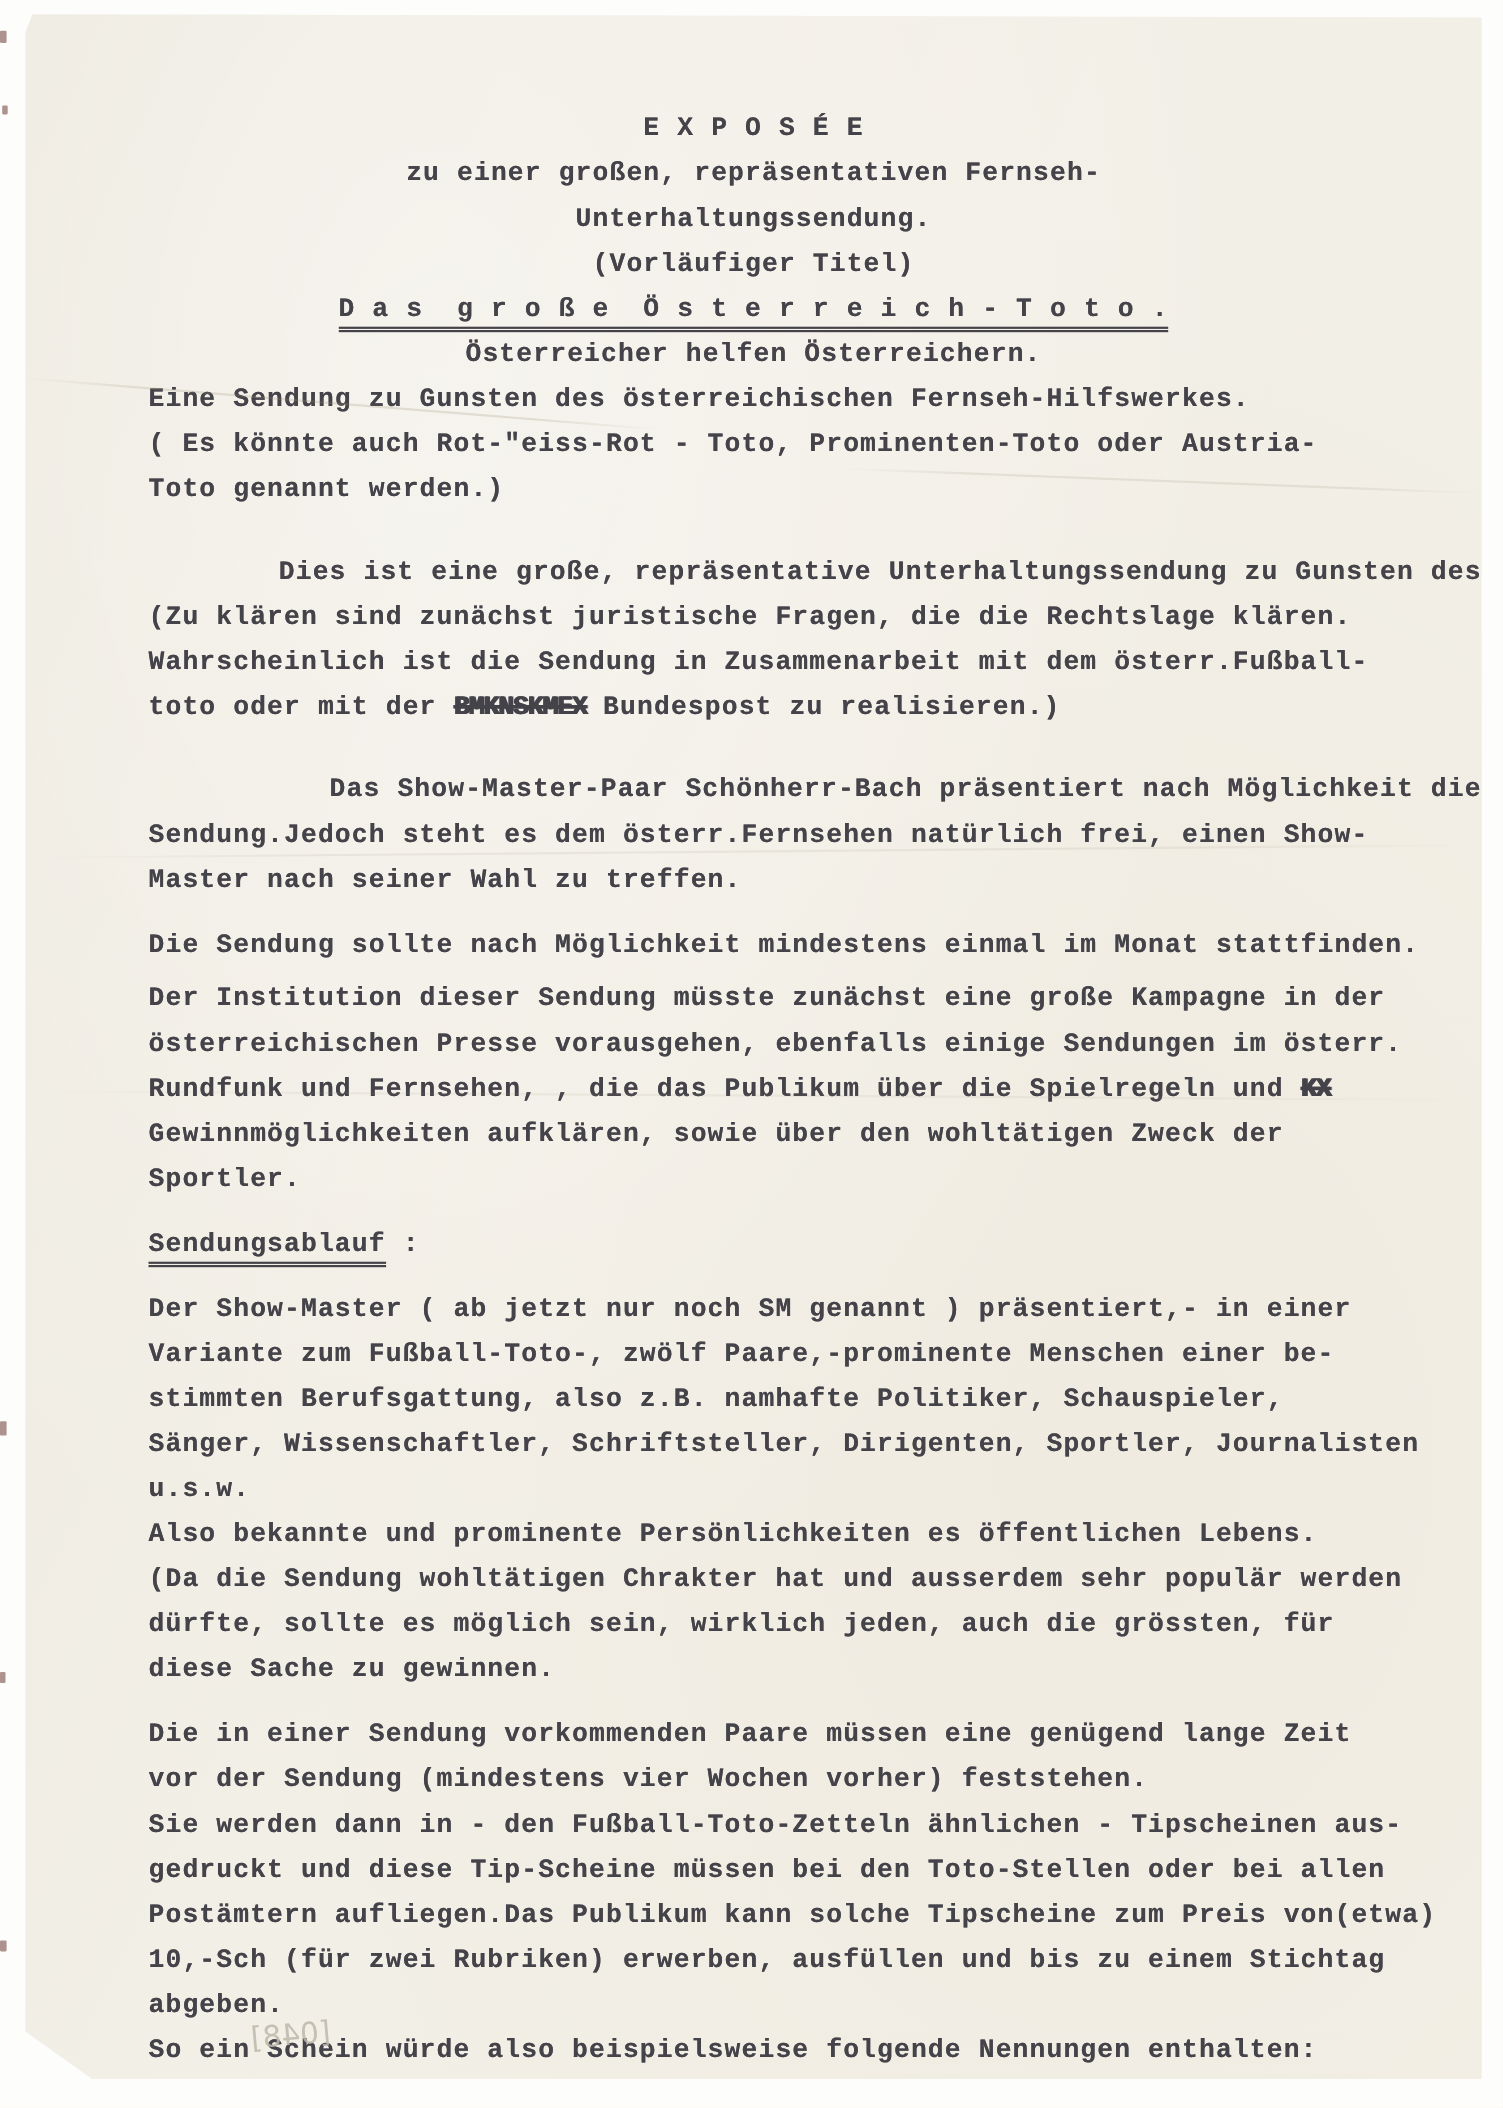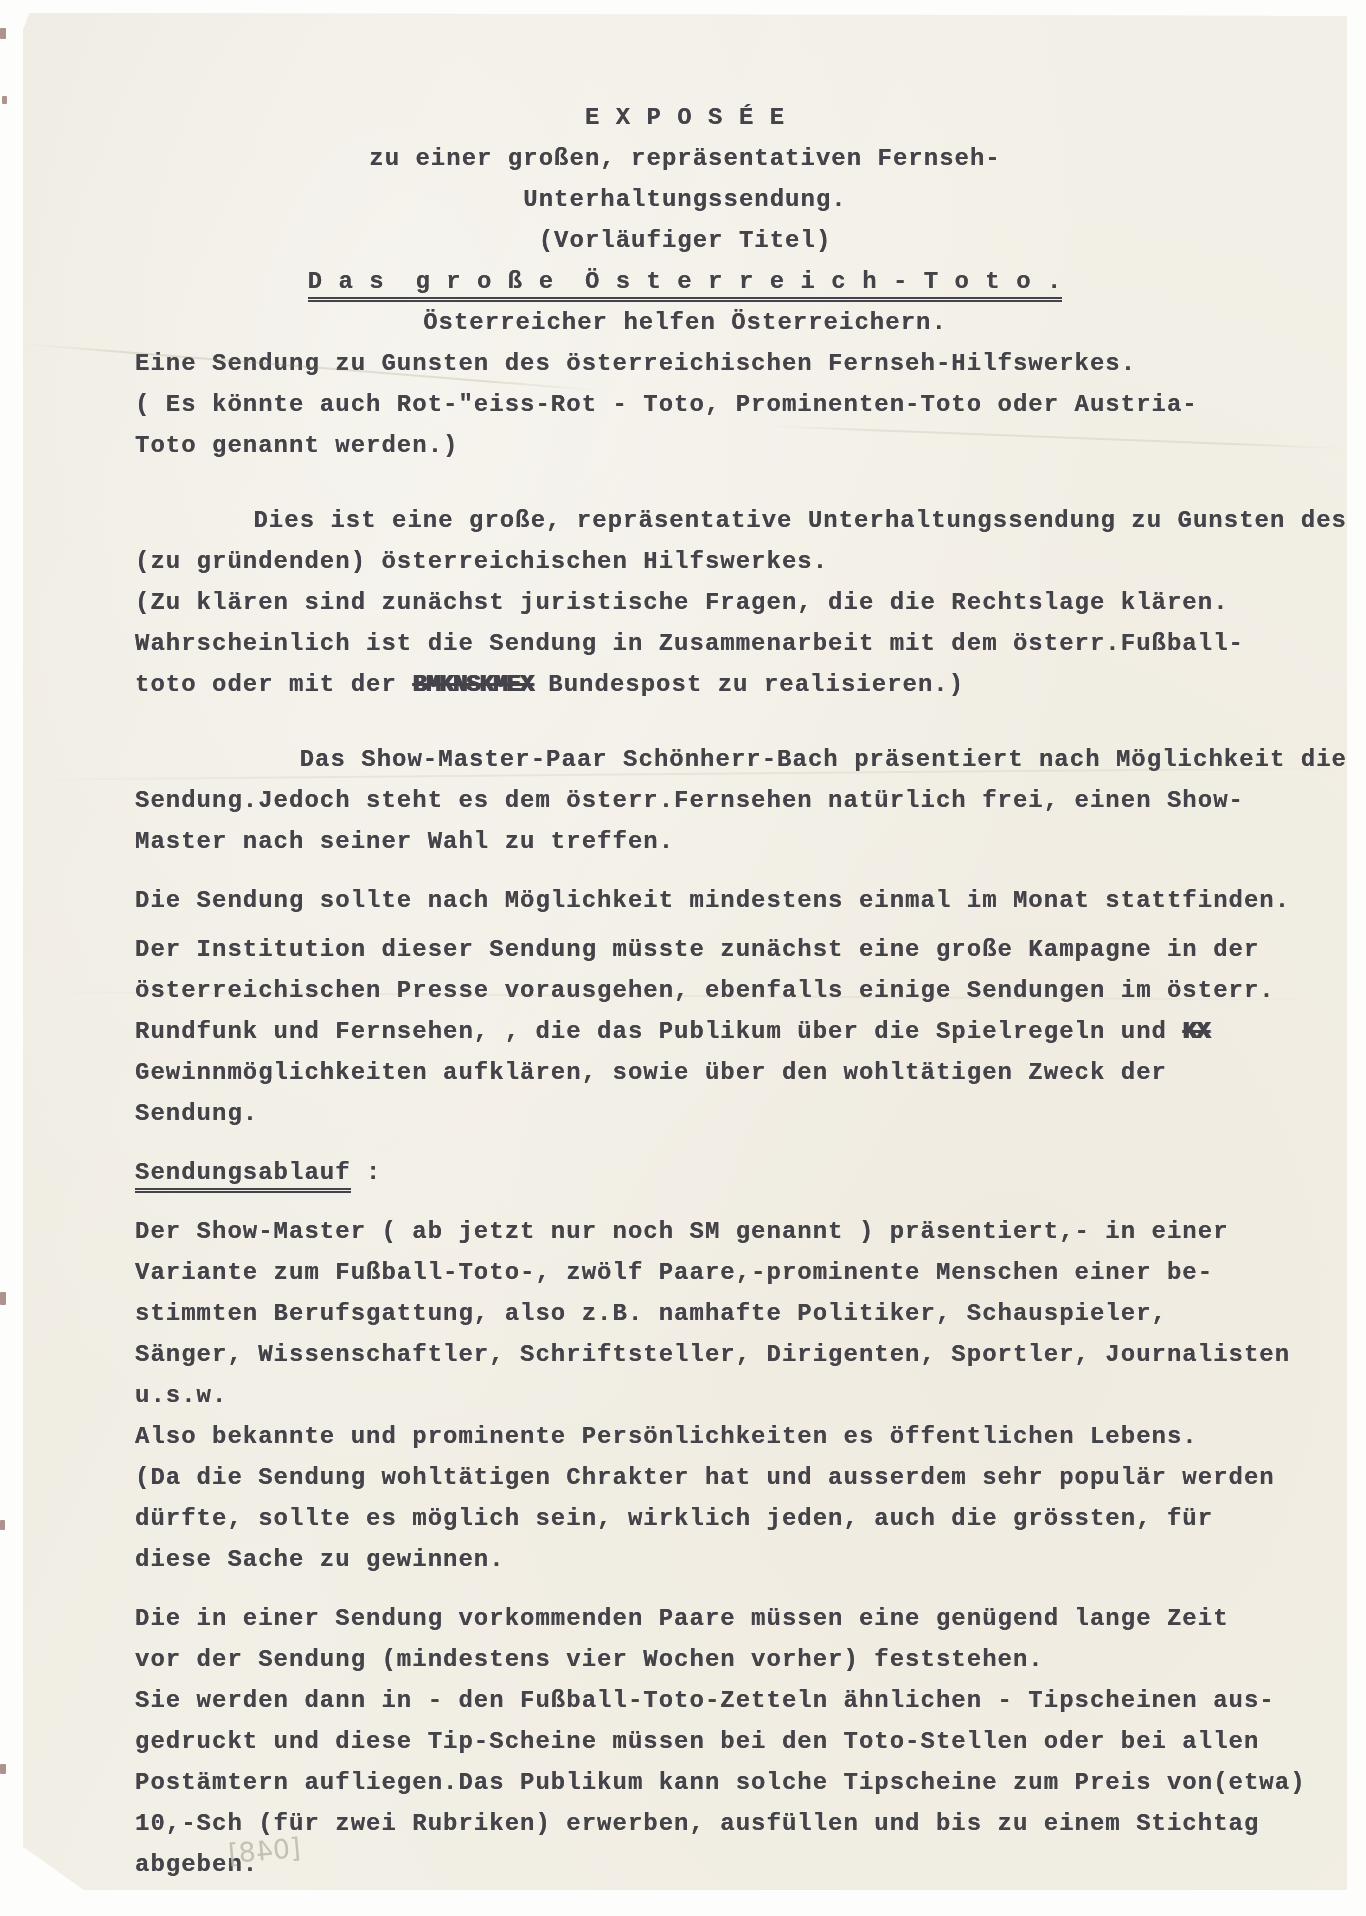--- a/index.html
+++ b/index.html
@@ -108,33 +108,32 @@
         <div class="line center"><span class="txt">E X P O S É E</span></div>
         <div class="line center"><span class="txt">zu einer großen, repräsentativen Fernseh-</span></div>
         <div class="line center"><span class="txt">Unterhaltungssendung.</span></div>
         <div class="line center"><span class="txt">(Vorläufiger Titel)</span></div>
         <div class="line center"><span class="txt"><span class="u">D a s  g r o ß e  Ö s t e r r e i c h - T o t o .</span></span></div>
         <div class="line center"><span class="txt">Österreicher helfen Österreichern.</span></div>
         <div class="line body"><span class="txt">Eine Sendung zu Gunsten des österreichischen Fernseh-Hilfswerkes.</span></div>
         <div class="line body"><span class="txt">( Es könnte auch Rot-"eiss-Rot - Toto, Prominenten-Toto oder Austria-</span></div>
         <div class="line ind1"><span class="txt">Toto genannt werden.)</span></div>
         <div class="line body gap-lg"><span class="txt">Dies ist eine große, repräsentative Unterhaltungssendung zu Gunsten des</span></div>
-        <div class="line body"><span class="txt">(zu gründenden) österreichischen Hilfswerkes.</span></div>
         <div class="line body"><span class="txt">(Zu klären sind zunächst juristische Fragen, die die Rechtslage klären.</span></div>
         <div class="line body"><span class="txt">Wahrscheinlich ist die Sendung in Zusammenarbeit mit dem österr.Fußball-</span></div>
         <div class="line body"><span class="txt"><span>toto oder mit der </span><span class="x">BMKNSKMEX</span><span> Bundespost zu realisieren.)</span></span></div>
         <div class="line body gap-lg"><span class="txt">Das Show-Master-Paar Schönherr-Bach präsentiert nach Möglichkeit die</span></div>
         <div class="line body"><span class="txt">Sendung.Jedoch steht es dem österr.Fernsehen natürlich frei, einen Show-</span></div>
         <div class="line body"><span class="txt">Master nach seiner Wahl zu treffen.</span></div>
         <div class="line body gap-md"><span class="txt">Die Sendung sollte nach Möglichkeit mindestens einmal im Monat stattfinden.</span></div>
         <div class="line body gap-sm"><span class="txt">Der Institution dieser Sendung müsste zunächst eine große Kampagne in der</span></div>
         <div class="line body"><span class="txt">österreichischen Presse vorausgehen, ebenfalls einige Sendungen im österr.</span></div>
         <div class="line body"><span class="txt"><span>Rundfunk und Fernsehen, , die das Publikum über die Spielregeln und </span><span class="x">KX</span></span></div>
         <div class="line body"><span class="txt">Gewinnmöglichkeiten aufklären, sowie über den wohltätigen Zweck der</span></div>
-        <div class="line body"><span class="txt">Sendung.</span></div>
+        <div class="line body"><span class="txt">Sportler.</span></div>
         <div class="line body gap-md"><span class="txt"><span class="u">Sendungsablauf</span><span> :</span></span></div>
         <div class="line body gap-md"><span class="txt">Der Show-Master ( ab jetzt nur noch SM genannt ) präsentiert,- in einer</span></div>
         <div class="line body"><span class="txt">Variante zum Fußball-Toto-, zwölf Paare,-prominente Menschen einer be-</span></div>
         <div class="line body"><span class="txt">stimmten Berufsgattung, also z.B. namhafte Politiker, Schauspieler,</span></div>
         <div class="line body"><span class="txt">Sänger, Wissenschaftler, Schriftsteller, Dirigenten, Sportler, Journalisten</span></div>
         <div class="line body"><span class="txt">u.s.w.</span></div>
         <div class="line body"><span class="txt">Also bekannte und prominente Persönlichkeiten es öffentlichen Lebens.</span></div>
         <div class="line body"><span class="txt">(Da die Sendung wohltätigen Chrakter hat und ausserdem sehr populär werden</span></div>
         <div class="line body"><span class="txt">dürfte, sollte es möglich sein, wirklich jeden, auch die grössten, für</span></div>
         <div class="line body"><span class="txt">diese Sache zu gewinnen.</span></div>

